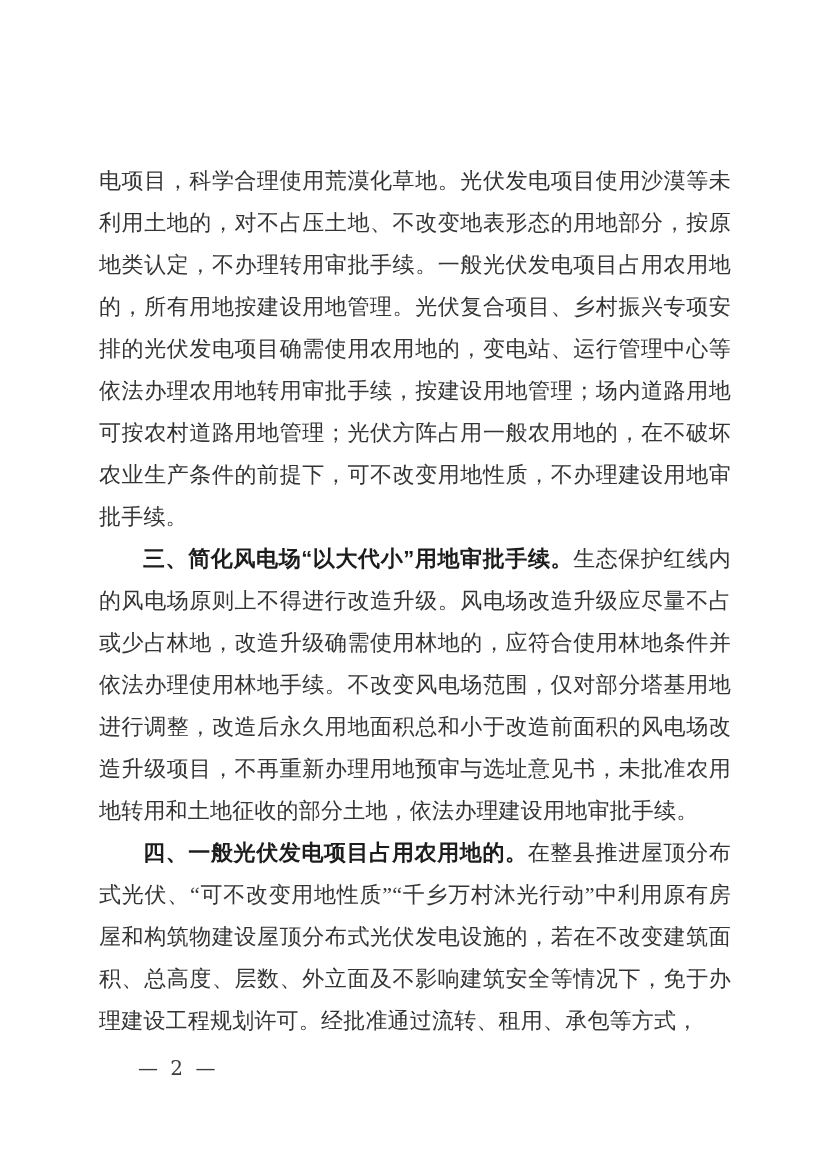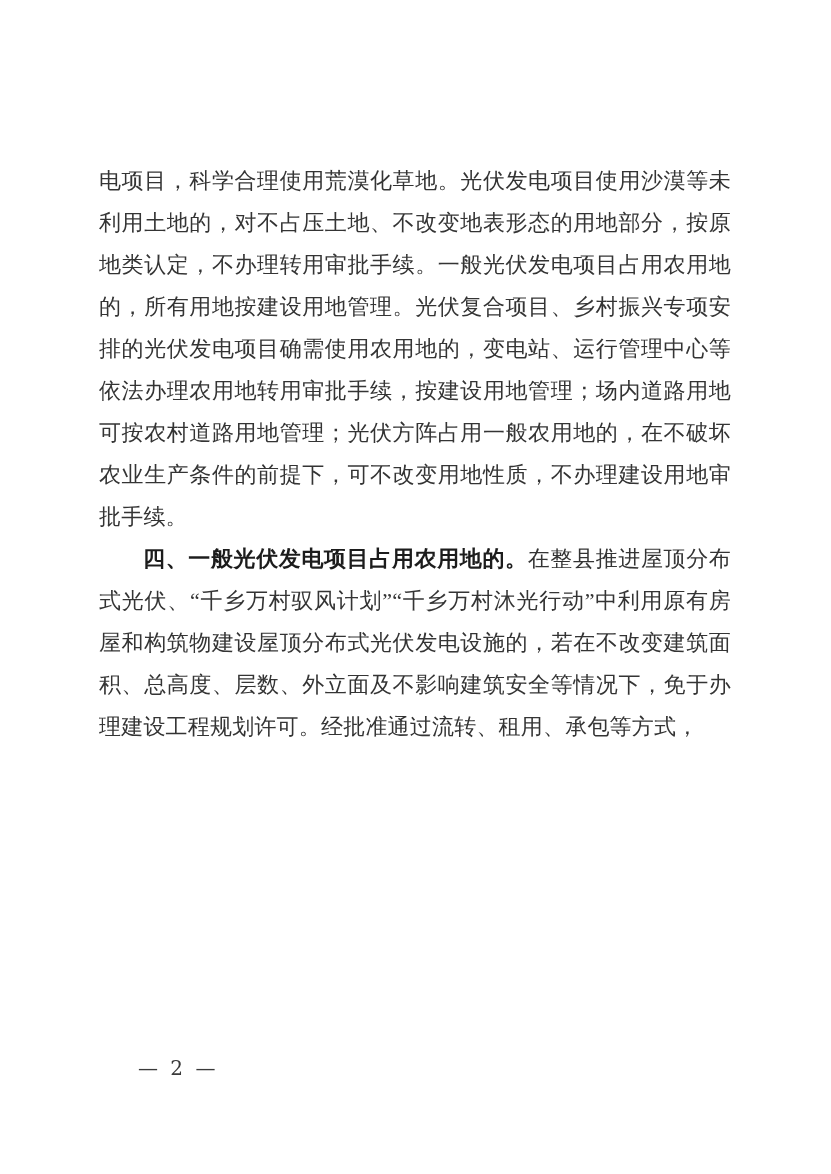--- a/index.html
+++ b/index.html
@@ -50,16 +50,17 @@
     color: #3a3a3a;
     letter-spacing: 3px;
   }
 </style>
 </head>
 <body>
 
 <div class="page">
   <div class="content">
     <p class="para"><span class="body-text">电项目，科学合理使用荒漠化草地。光伏发电项目使用沙漠等未利用土地的，对不占压土地、不改变地表形态的用地部分，按原地类认定，不办理转用审批手续。一般光伏发电项目占用农用地的，所有用地按建设用地管理。光伏复合项目、乡村振兴专项安排的光伏发电项目确需使用农用地的，变电站、运行管理中心等依法办理农用地转用审批手续，按建设用地管理；场内道路用地可按农村道路用地管理；光伏方阵占用一般农用地的，在不破坏农业生产条件的前提下，可不改变用地性质，不办理建设用地审批手续。</span></p>
-    <p class="para indent"><span class="section-heading">四、一般光伏发电项目占用农用地的。</span><span class="body-text">在整县推进屋顶分布式光伏、“千乡万村驭风计划”“千乡万村沐光行动”中利用原有房屋和构筑物建设屋顶分布式光伏发电设施的，若在不改变建筑面积、总高度、层数、外立面及不影响建筑安全等情况下，免于办理建设工程规划许可。经批准通过流转、租用、承包等方式，</span></p>
+    <p class="para indent"><span class="section-heading">三、简化风电场“以大代小”用地审批手续。</span><span class="body-text">生态保护红线内的风电场原则上不得进行改造升级。风电场改造升级应尽量不占或少占林地，改造升级确需使用林地的，应符合使用林地条件并依法办理使用林地手续。不改变风电场范围，仅对部分塔基用地进行调整，改造后永久用地面积总和小于改造前面积的风电场改造升级项目，不再重新办理用地预审与选址意见书，未批准农用地转用和土地征收的部分土地，依法办理建设用地审批手续。</span></p>
+    <p class="para indent"><span class="section-heading">四、一般光伏发电项目占用农用地的。</span><span class="body-text">在整县推进屋顶分布式光伏、“可不改变用地性质”“千乡万村沐光行动”中利用原有房屋和构筑物建设屋顶分布式光伏发电设施的，若在不改变建筑面积、总高度、层数、外立面及不影响建筑安全等情况下，免于办理建设工程规划许可。经批准通过流转、租用、承包等方式，</span></p>
   </div>
   <div class="page-number">— 2 —</div>
 </div>
 
 </body></html>

